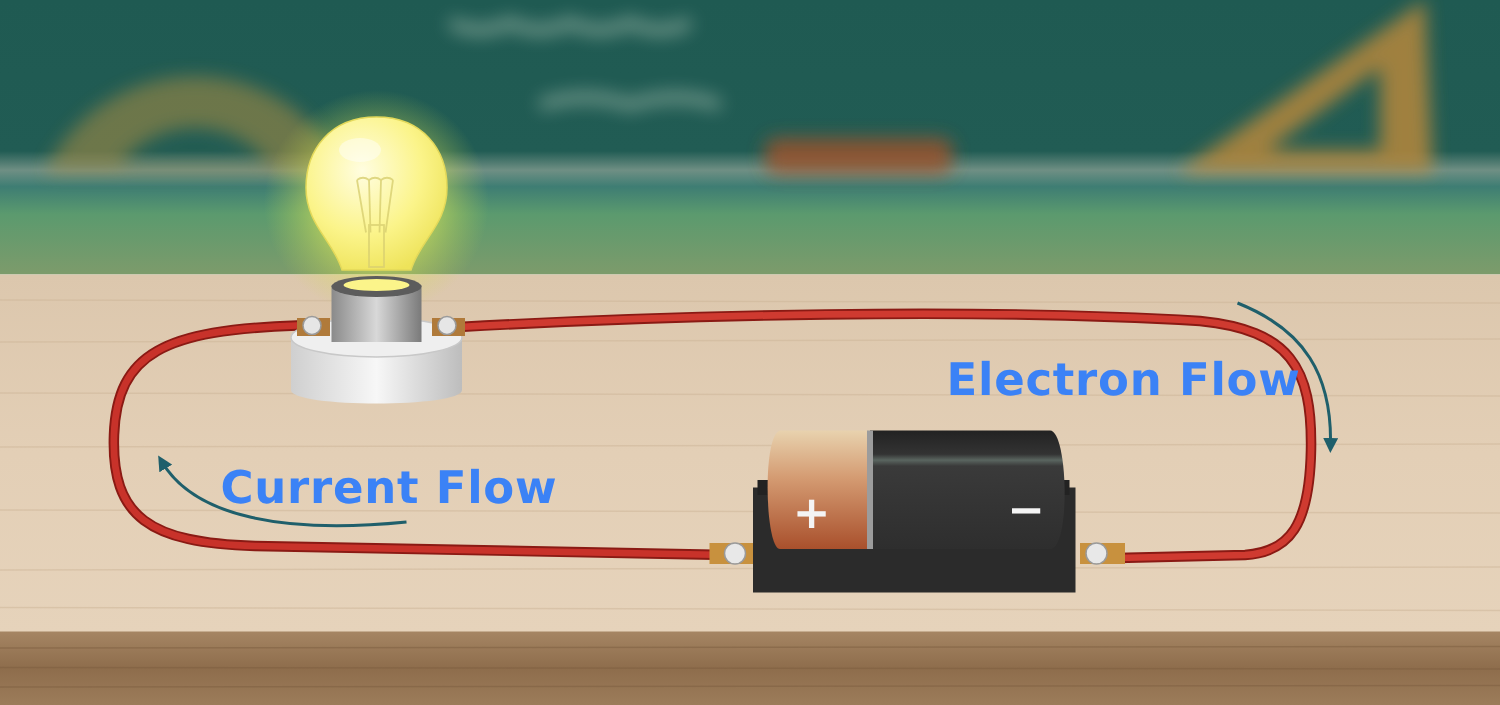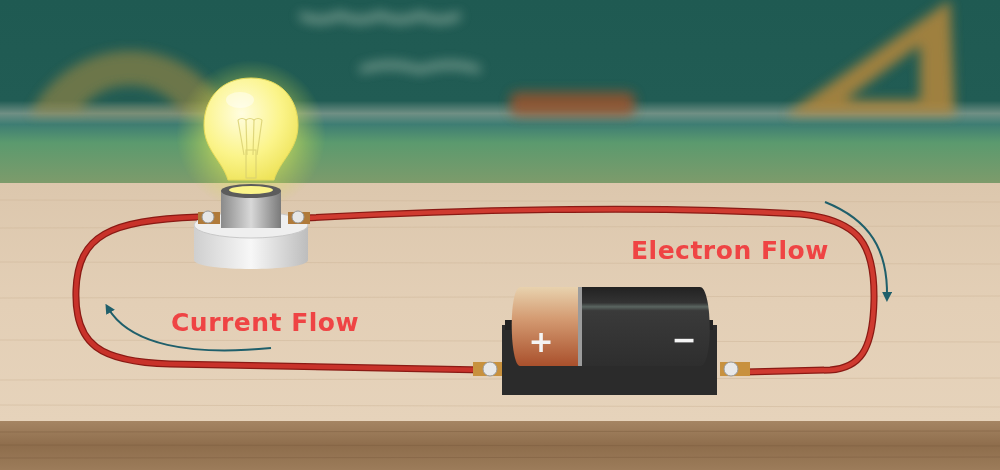--- a/index.html
+++ b/index.html
@@ -1,19 +1,19 @@
 <!DOCTYPE html>
 <html><head>
   <meta charset="utf-8">
   <style>
     html,body{margin:0;padding:0;}
     body{width:1000px;height:470px;overflow:hidden;position:relative;font-family:"DejaVu Sans",sans-serif;}
     .scene{position:absolute;left:0;top:0;width:1000px;height:470px;}
-    .label{position:absolute;font-family:"DejaVu Sans",sans-serif;font-weight:bold;font-size:25px;color:#ef4444;letter-spacing:0.5px;white-space:nowrap;}
-    #current-label{left:147px;top:308px;margin-left:24px;}
+    .label{position:absolute;font-family:"DejaVu Sans",sans-serif;font-weight:bold;font-size:30px;color:#3b82f6;letter-spacing:0.5px;white-space:nowrap;}
+    #current-label{left:147px;top:308px;}
     #electron-label{left:631px;top:236px;}
   </style>
 </head>
 <body>
 
 <svg class="scene" viewBox="0 0 1000 470" width="1000" height="470" xmlns="http://www.w3.org/2000/svg">
   <defs>
     <linearGradient id="board" x1="0" y1="0" x2="0" y2="1">
       <stop offset="0" stop-color="#1f5a52"></stop>
       <stop offset="0.55" stop-color="#215c54"></stop>

